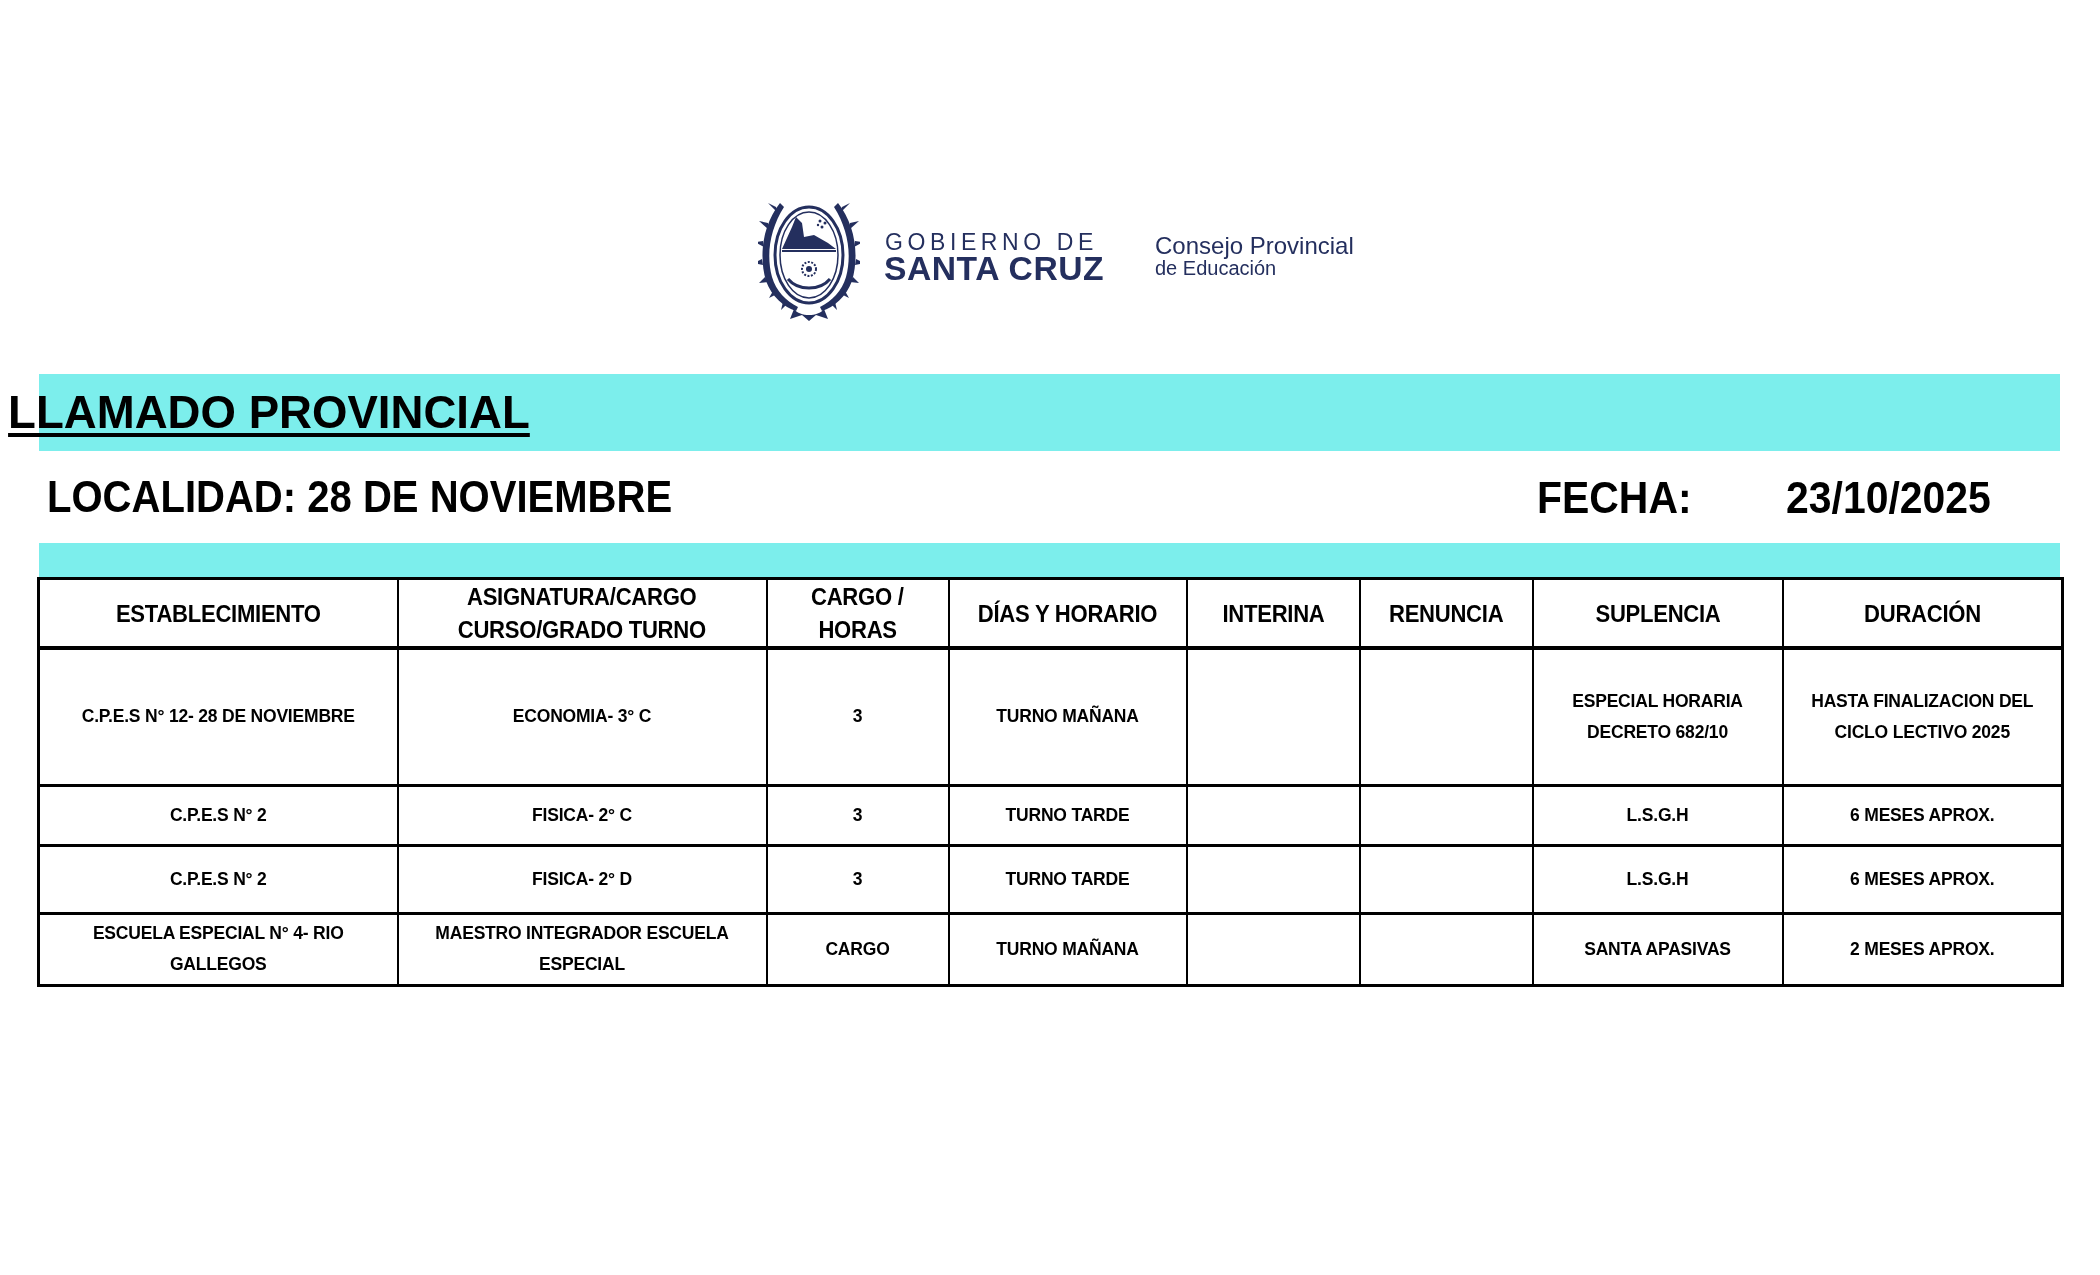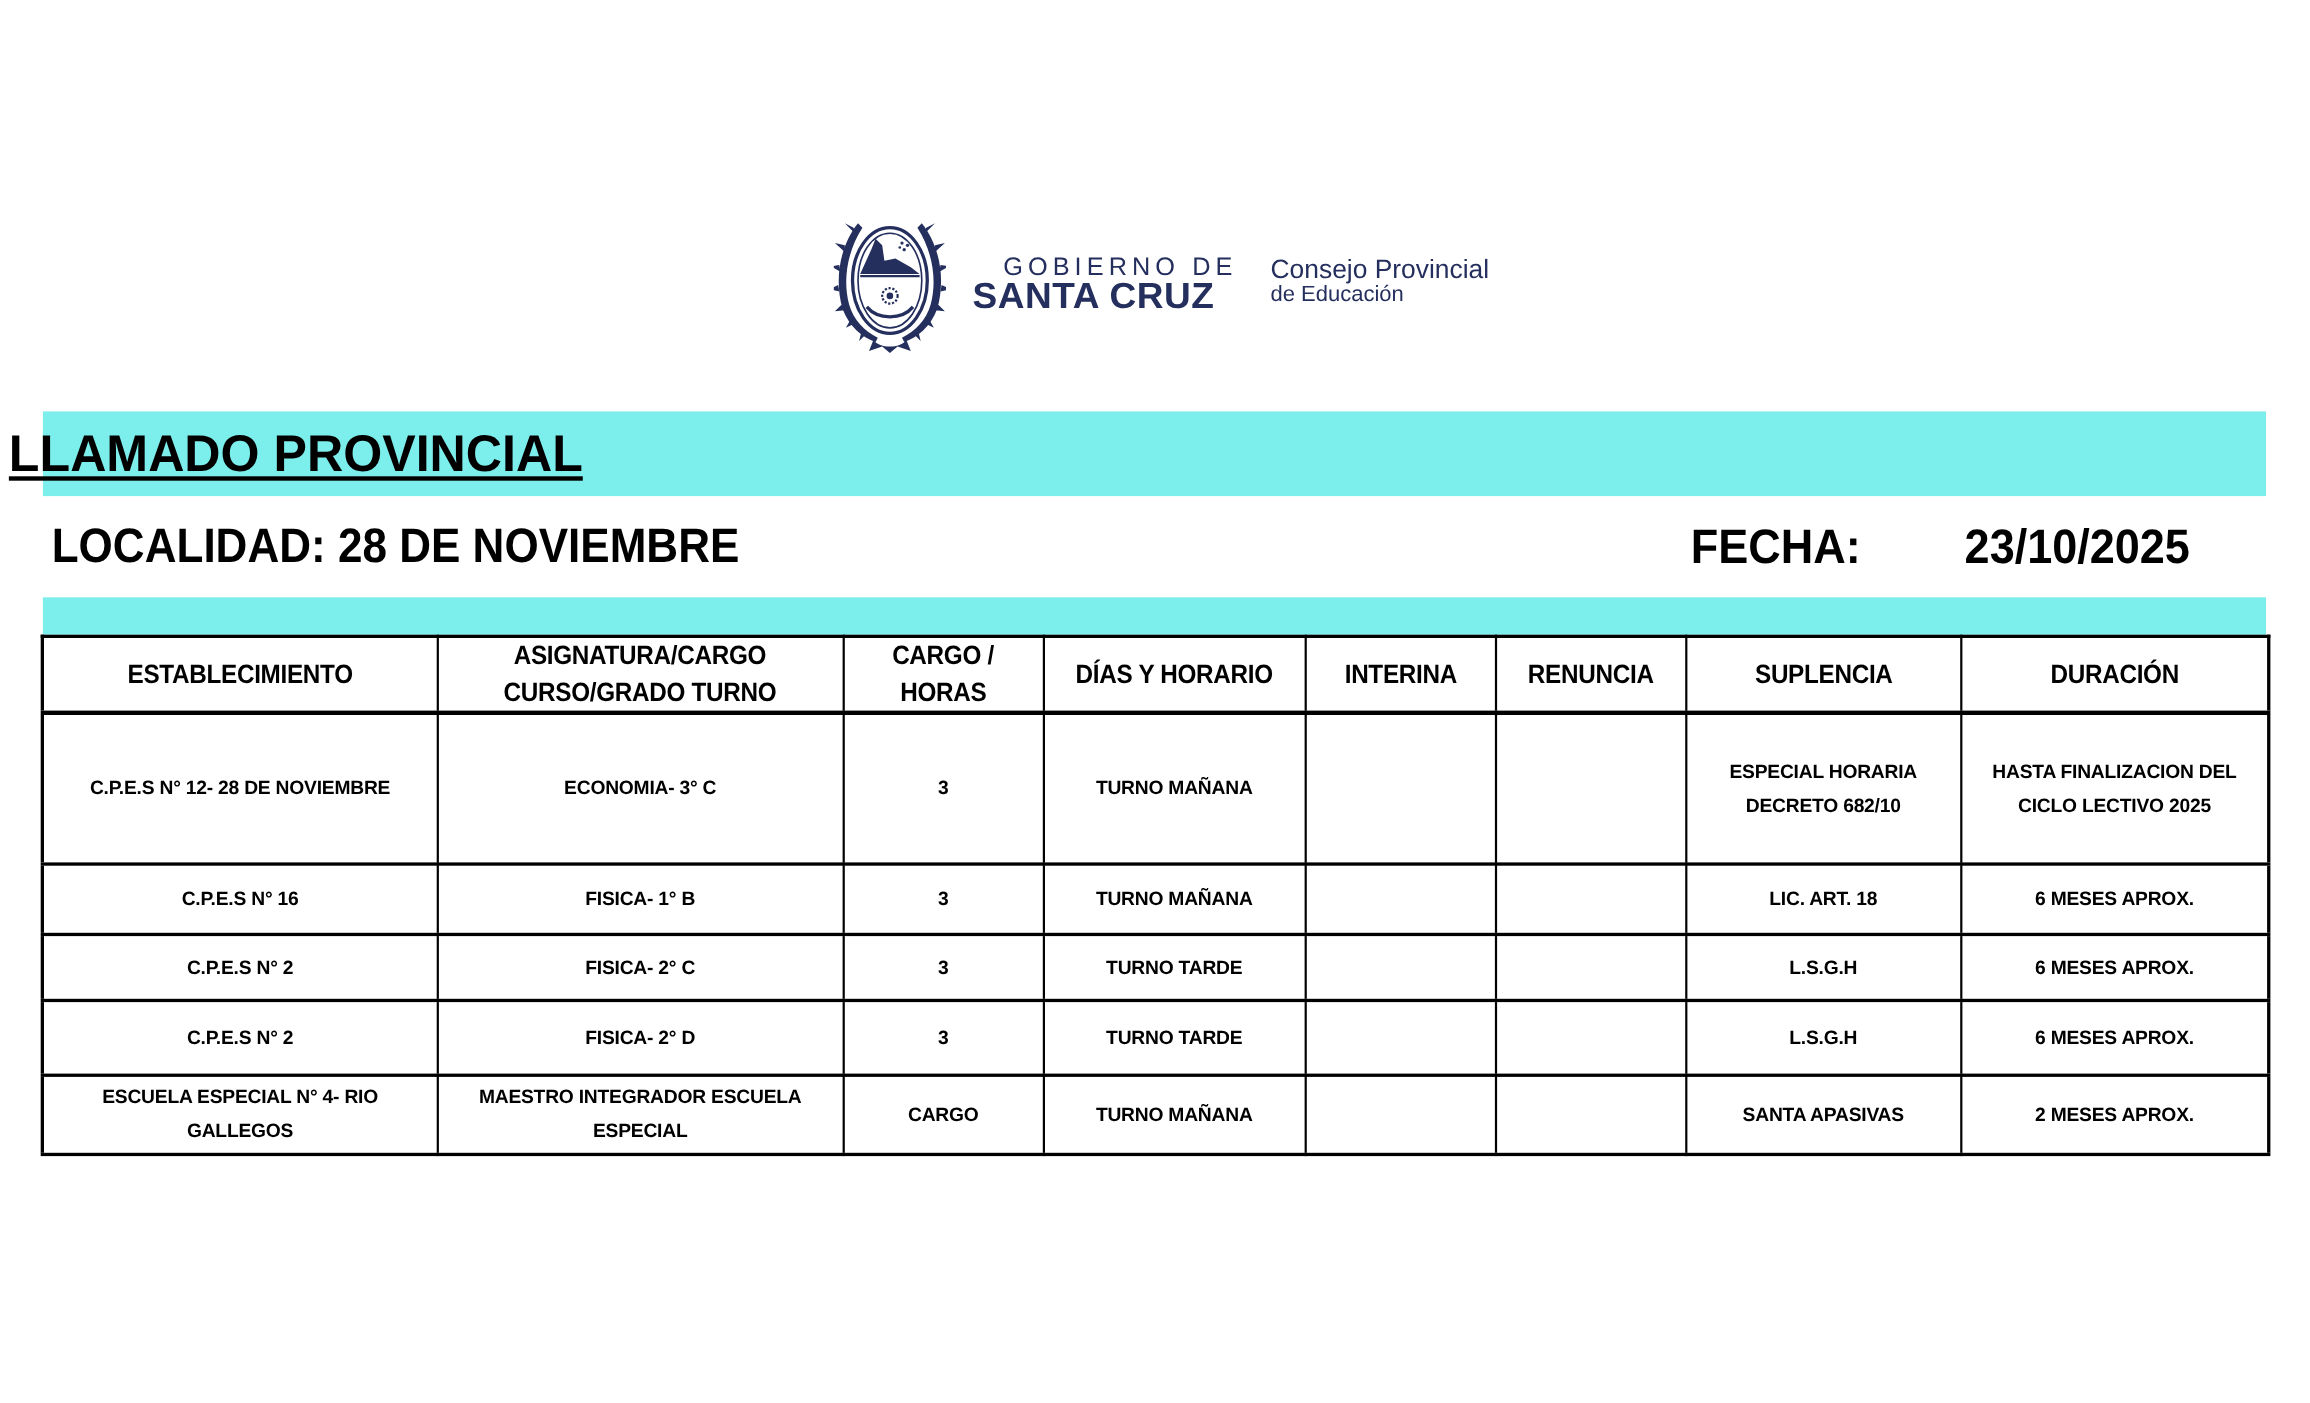--- a/index.html
+++ b/index.html
@@ -1,21 +1,21 @@
 <!DOCTYPE html>
 <html><head>
 <meta charset="utf-8">
 <style>
   html, body { margin:0; padding:0; background:#ffffff; }
   body { width:2100px; height:1275px; position:relative; overflow:hidden; font-family:"Liberation Sans", sans-serif; color:#000; }
   .abs { position:absolute; }
 
   
   #emblem { left:758px; top:193px; width:102px; height:130px; }
-  .gob-line1 { left:912px; top:229px; font-size:23px; letter-spacing:4.6px; color:#242f5e; font-weight:normal; white-space:nowrap; }
+  .gob-line1 { left:885px; top:229px; font-size:23px; letter-spacing:4.6px; color:#242f5e; font-weight:normal; white-space:nowrap; }
   .gob-line2 { left:884px; top:250px; font-size:33px; font-weight:bold; color:#242f5e; letter-spacing:0.5px; white-space:nowrap; transform:scaleX(1.02); transform-origin:left; }
   .cpe-line1 { left:1155px; top:232px; font-size:24px; color:#242f5e; white-space:nowrap; }
   .cpe-line2 { left:1155px; top:257px; font-size:20px; color:#242f5e; white-space:nowrap; }
 
   
   .band { background:#7ceeec; left:39px; width:2021px; }
   #band-title { top:374px; height:77px; }
   #band-sep { top:543px; height:34px; }
 
   #title { left:0; width:2100px; top:384px; text-align:left; font-size:47px; font-weight:bold; white-space:nowrap; }
@@ -107,30 +107,20 @@
       <tr style="height: 137px;">
         <td><span>C.P.E.S N° 12- 28 DE NOVIEMBRE</span></td>
         <td><span>ECONOMIA- 3° C</span></td>
         <td><span>3</span></td>
         <td><span>TURNO MAÑANA</span></td>
         <td><span></span></td>
         <td><span></span></td>
         <td><span>ESPECIAL HORARIA</span><br><span>DECRETO  682/10</span></td>
         <td><span>HASTA FINALIZACION DEL</span><br><span>CICLO LECTIVO 2025</span></td>
       </tr>
-      <tr style="height: 64px;">
-        <td><span>C.P.E.S N° 16</span></td>
-        <td><span>FISICA- 1° B</span></td>
-        <td><span>3</span></td>
-        <td><span>TURNO MAÑANA</span></td>
-        <td><span></span></td>
-        <td><span></span></td>
-        <td><span>LIC. ART. 18</span></td>
-        <td><span>6 MESES APROX.</span></td>
-      </tr>
       <tr style="height: 60px;">
         <td><span>C.P.E.S N° 2</span></td>
         <td><span>FISICA- 2° C</span></td>
         <td><span>3</span></td>
         <td><span>TURNO TARDE</span></td>
         <td><span></span></td>
         <td><span></span></td>
         <td><span>L.S.G.H</span></td>
         <td><span>6 MESES APROX.</span></td>
       </tr>

